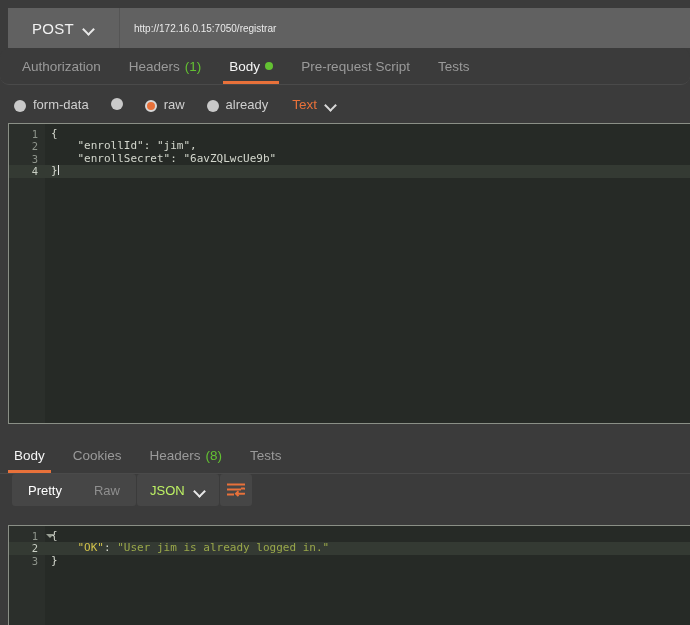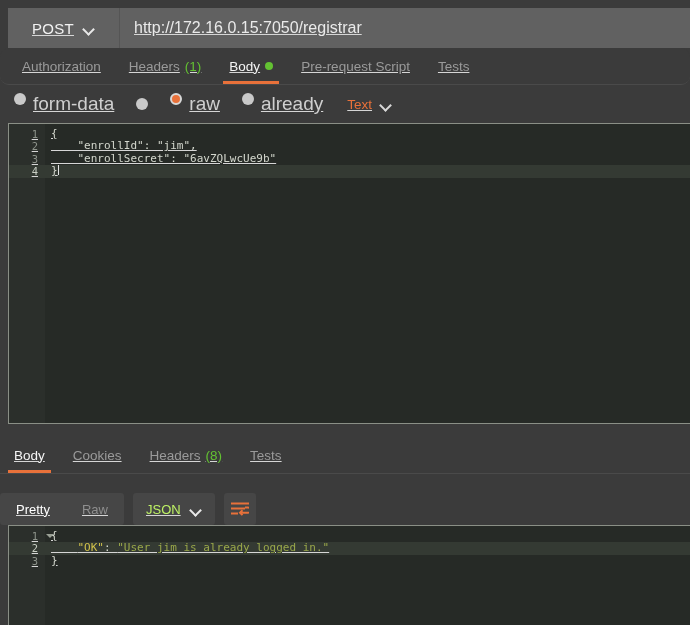--- a/index.html
+++ b/index.html
@@ -15,21 +15,20 @@
     color: #d6d6d6;
     -webkit-font-smoothing: antialiased;
   }
   .app {
     position: relative;
     width: 690px;
     height: 625px;
     background: #3b3b3b;
     display: flex;
     flex-direction: column;
-    text-decoration: underline;
   }
 
   
   .urlbar-wrap {
     height: 48px;
     background: #3b3b3b;
     padding: 8px 0 0 8px;
     box-sizing: border-box;
     flex: 0 0 auto;
   }
@@ -67,21 +66,21 @@
     width: 7px; height: 7px;
     border-right: 2px solid #e8e8e8;
     border-bottom: 2px solid #e8e8e8;
     transform: rotate(45deg);
   }
   .url-field {
     flex: 1;
     display: flex;
     align-items: center;
     padding-left: 14px;
-    font-size: 16px;
+    font-size: 10px;
     color: #eaeaea;
     background: #616161;
     cursor: text;
     overflow: hidden;
     white-space: nowrap;
   }
 
   
   .req-tabs {
     height: 37px;
@@ -127,25 +126,25 @@
     height: 38px;
     background: #3b3b3b;
     display: flex;
     align-items: center;
     padding-left: 14px;
     gap: 0;
     flex: 0 0 auto;
   }
   .radio-item {
     display: flex;
-    align-items: flex-start;
+    align-items: flex-end;
     gap: 7px;
     margin-right: 22px;
     cursor: pointer;
-    font-size: 19px;
+    font-size: 13px;
     color: #cfcfcf;
   }
   .radio {
     width: 12px; height: 12px;
     border-radius: 50%;
     background: #c9c9c9;
     box-sizing: border-box;
     flex: 0 0 auto;
   }
   .radio.on {
@@ -248,23 +247,23 @@
     padding-left: 0px;
     border-bottom: 1px solid #4a4a4a;
     box-sizing: border-box;
     flex: 0 0 auto;
   }
 
   
   .res-toolbar {
     height: 51px;
     display: flex;
-    align-items: flex-end;
-    padding-left: 0;
-    gap: 9px;
+    align-items: flex-start;
+    padding-left: 12px;
+    gap: 1px;
     background: #3b3b3b;
     flex: 0 0 auto;
   }
   .segmented {
     display: flex;
     background: #464646;
     border-radius: 3px;
     height: 32px;
     align-items: stretch;
     overflow: hidden;

